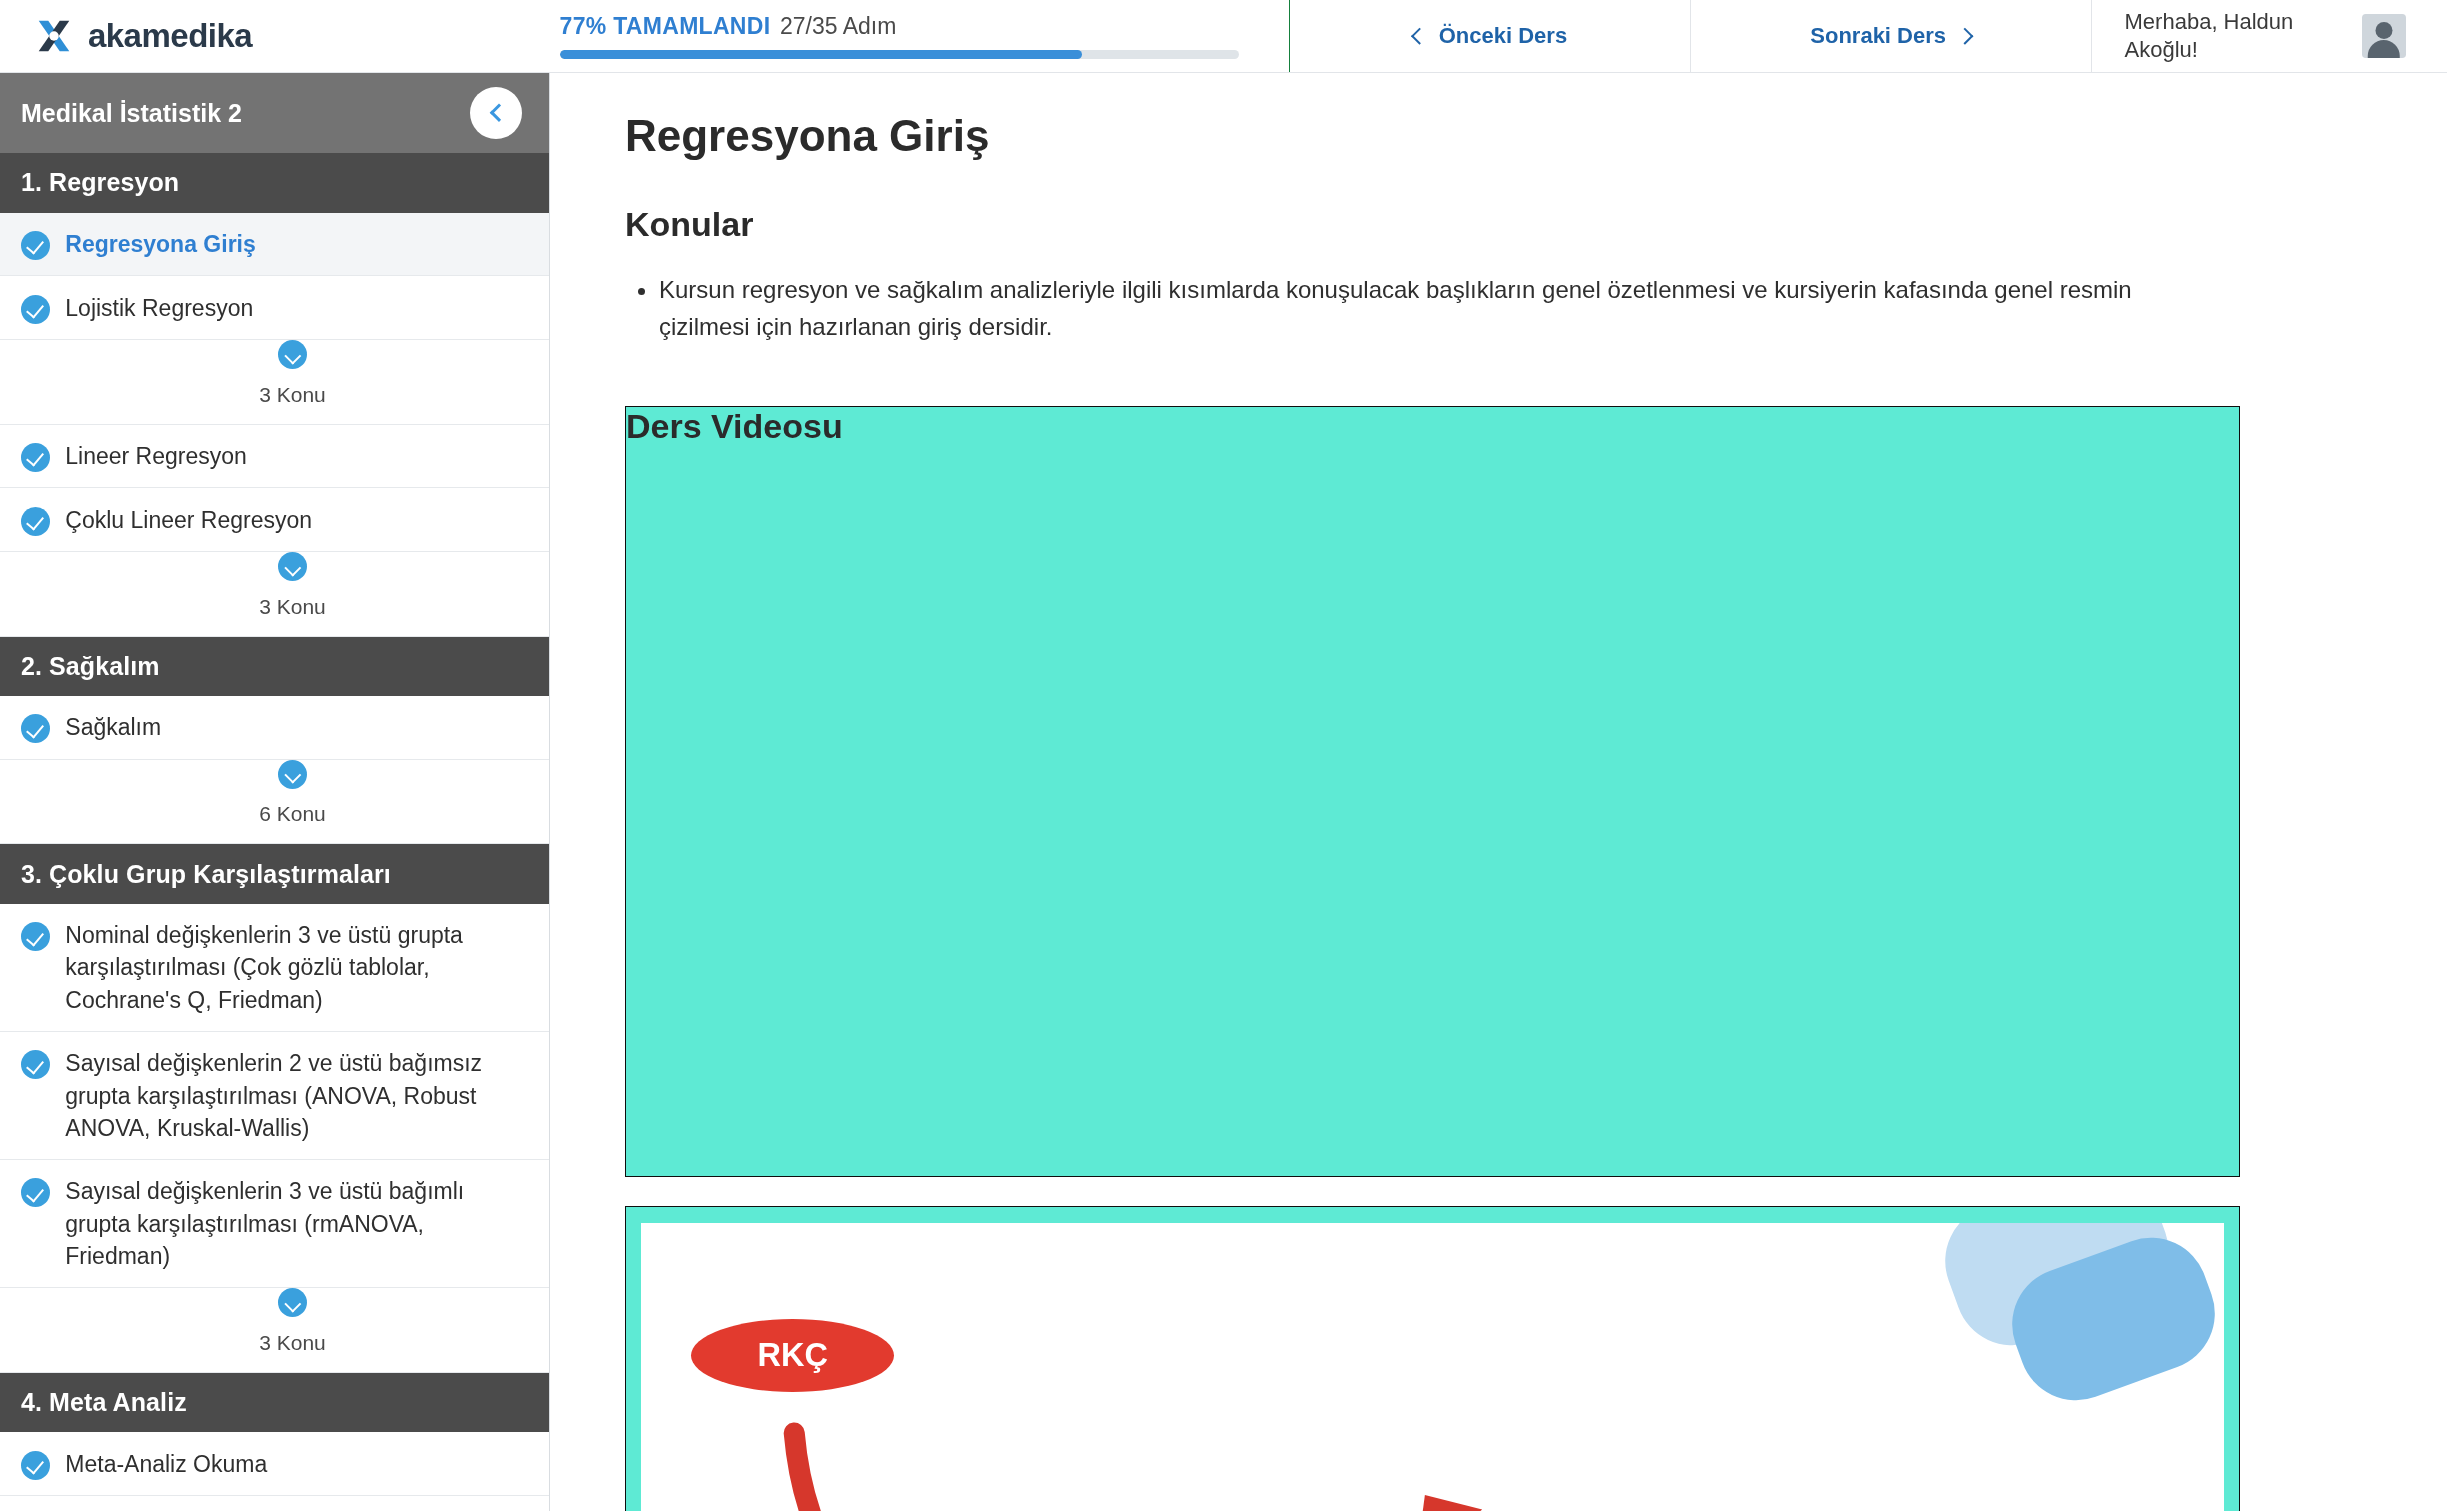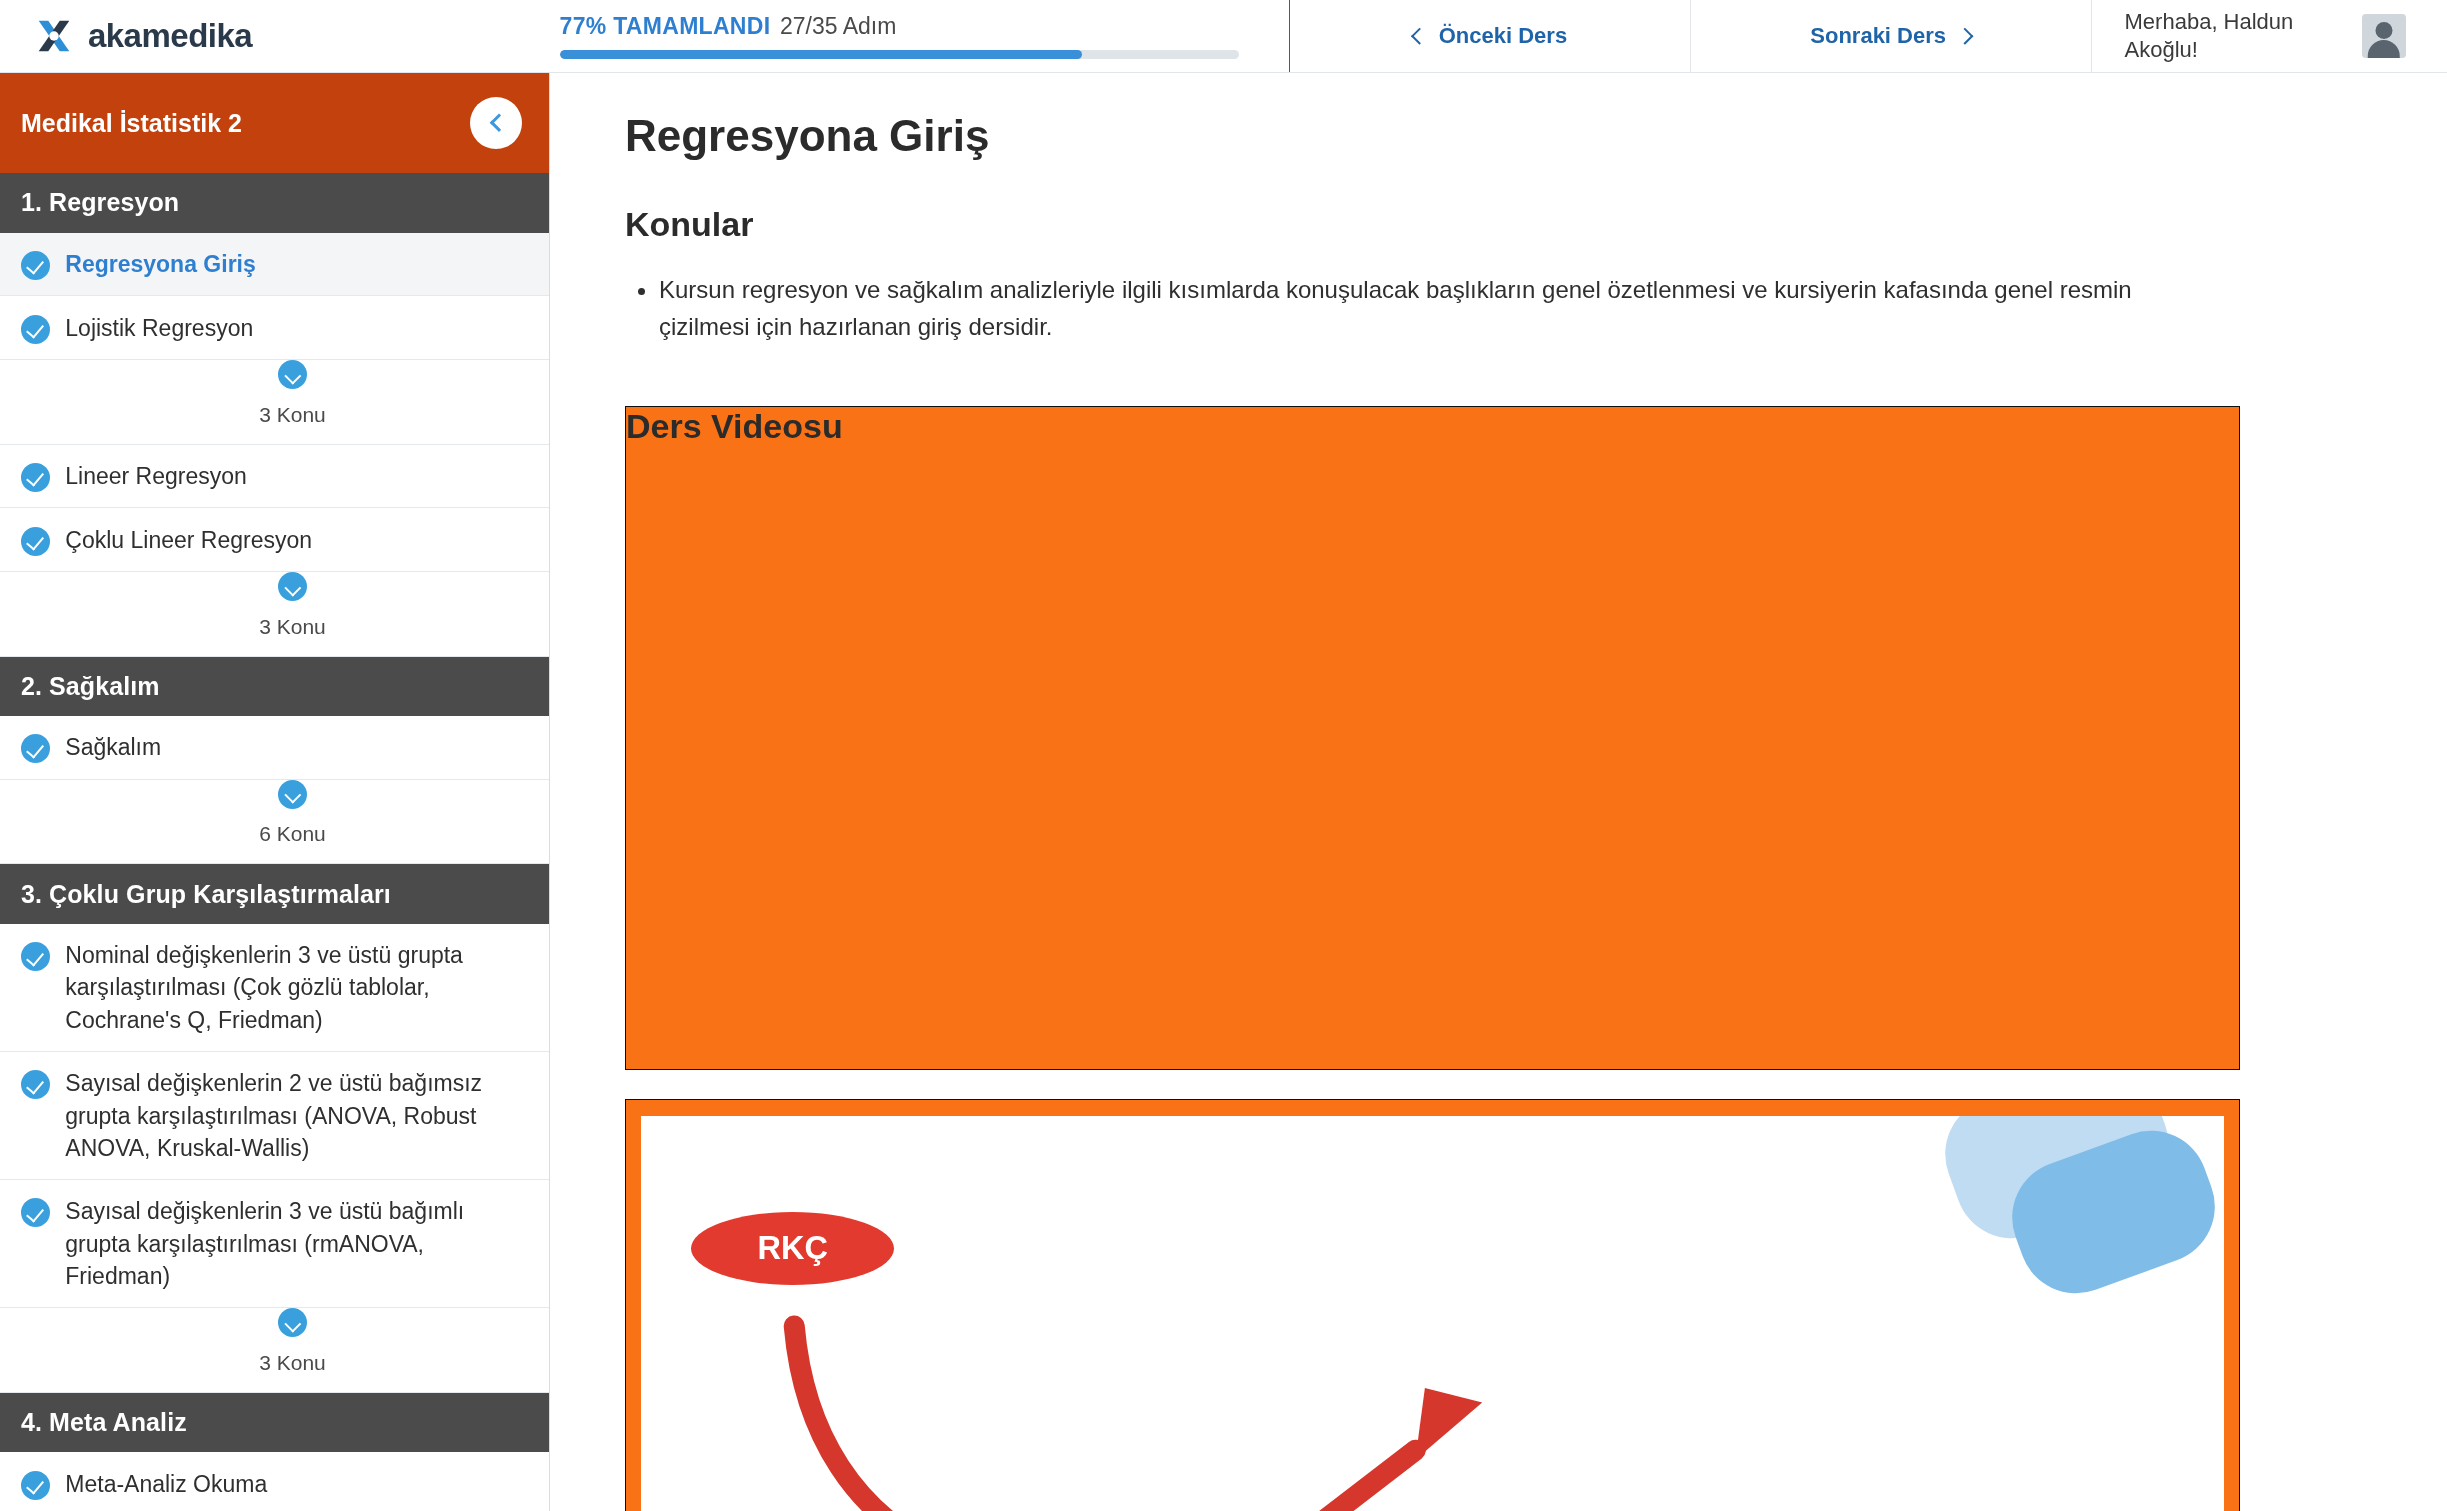--- a/index.html
+++ b/index.html
@@ -51,21 +51,21 @@
   .avatar { width: 44px; height: 44px; flex: 0 0 44px; border-radius: 3.8px; background: #cfd6dc; position: relative; overflow: hidden; }
   .avatar .head { position: absolute; left: 50%; top: 7.6px; width: 17px; height: 17px; border-radius: 50%; background: #59646e; transform: translateX(-50%); }
   .avatar .body { position: absolute; left: 50%; bottom: 0; width: 32.5px; height: 18px; border-radius: 16.3px 16.3px 0 0; background: #59646e; transform: translateX(-50%); }
 
   
   .body-row { flex: 1 1 auto; display: flex; min-height: 0; }
 
   
   .sidebar { width: 550px; flex: 0 0 550px; background: #ffffff; border-right: 1px solid #d9dde1; overflow: hidden; position: relative; }
   .sb-head {
-    height: 100px; background: #c2410c; color: #ffffff; display: flex; align-items: center;
+    height: 80px; background: #737373; color: #ffffff; display: flex; align-items: center;
     justify-content: space-between; padding: 0 27px 0 21px;
   }
   .sb-head-title { font-size: 25px; font-weight: 700; }
   .collapse-btn {
     width: 52px; height: 52px; border-radius: 50%; background: #ffffff; display: flex;
     align-items: center; justify-content: center; cursor: pointer;
   }
   .collapse-btn .chev { border-color: #3a97e0; width: 13.4px; height: 13.4px; border-right-width: 3.8px; border-bottom-width: 3.8px; margin-left: 4.8px; }
 
   .sec-head {
@@ -100,21 +100,21 @@
   
   .main { flex: 1 1 auto; background: #ffffff; padding: 38px 57px 0 75px; overflow: hidden; }
   .page-title { font-size: 44px; font-weight: 700; color: #2b2b2b; margin-bottom: 44px; }
   .h2 { font-size: 34px; font-weight: 700; color: #2b2b2b; margin-bottom: 27px; }
   .bullets { margin: 0 0 61px 34px; }
   .bullets li { font-size: 24px; line-height: 1.55; color: #2f2f2f; max-width: 1568px; }
   .h2.video { margin-top: 7.6px; margin-bottom: 29px; }
 
   
   .video {
-    position: relative; width: 1615px; height: 664px; background: #f97316;
+    position: relative; width: 1615px; height: 771px; background: #5eead4;
     border: 1.9px solid #0e0e0e;
   }
   .slide { position: absolute; inset: 15.3px 15.3px 115px 15.3px; background: #ffffff; overflow: hidden; }
   .deco1 { position: absolute; right: 57px; top: -38px; width: 220px; height: 143px; border-radius: 57px; background: #bfdcf2; transform: rotate(-20deg); }
   .deco2 { position: absolute; right: 9.6px; top: 29px; width: 201px; height: 134px; border-radius: 57px; background: #7fbde8; transform: rotate(-20deg); }
 
   .rkc {
     position: absolute; left: 50px; top: 96px; width: 203px; height: 73px; border-radius: 50%;
     background: #e23a2e; color: #ffffff; font-size: 32.5px; font-weight: 700;
     display: flex; align-items: center; justify-content: center;

